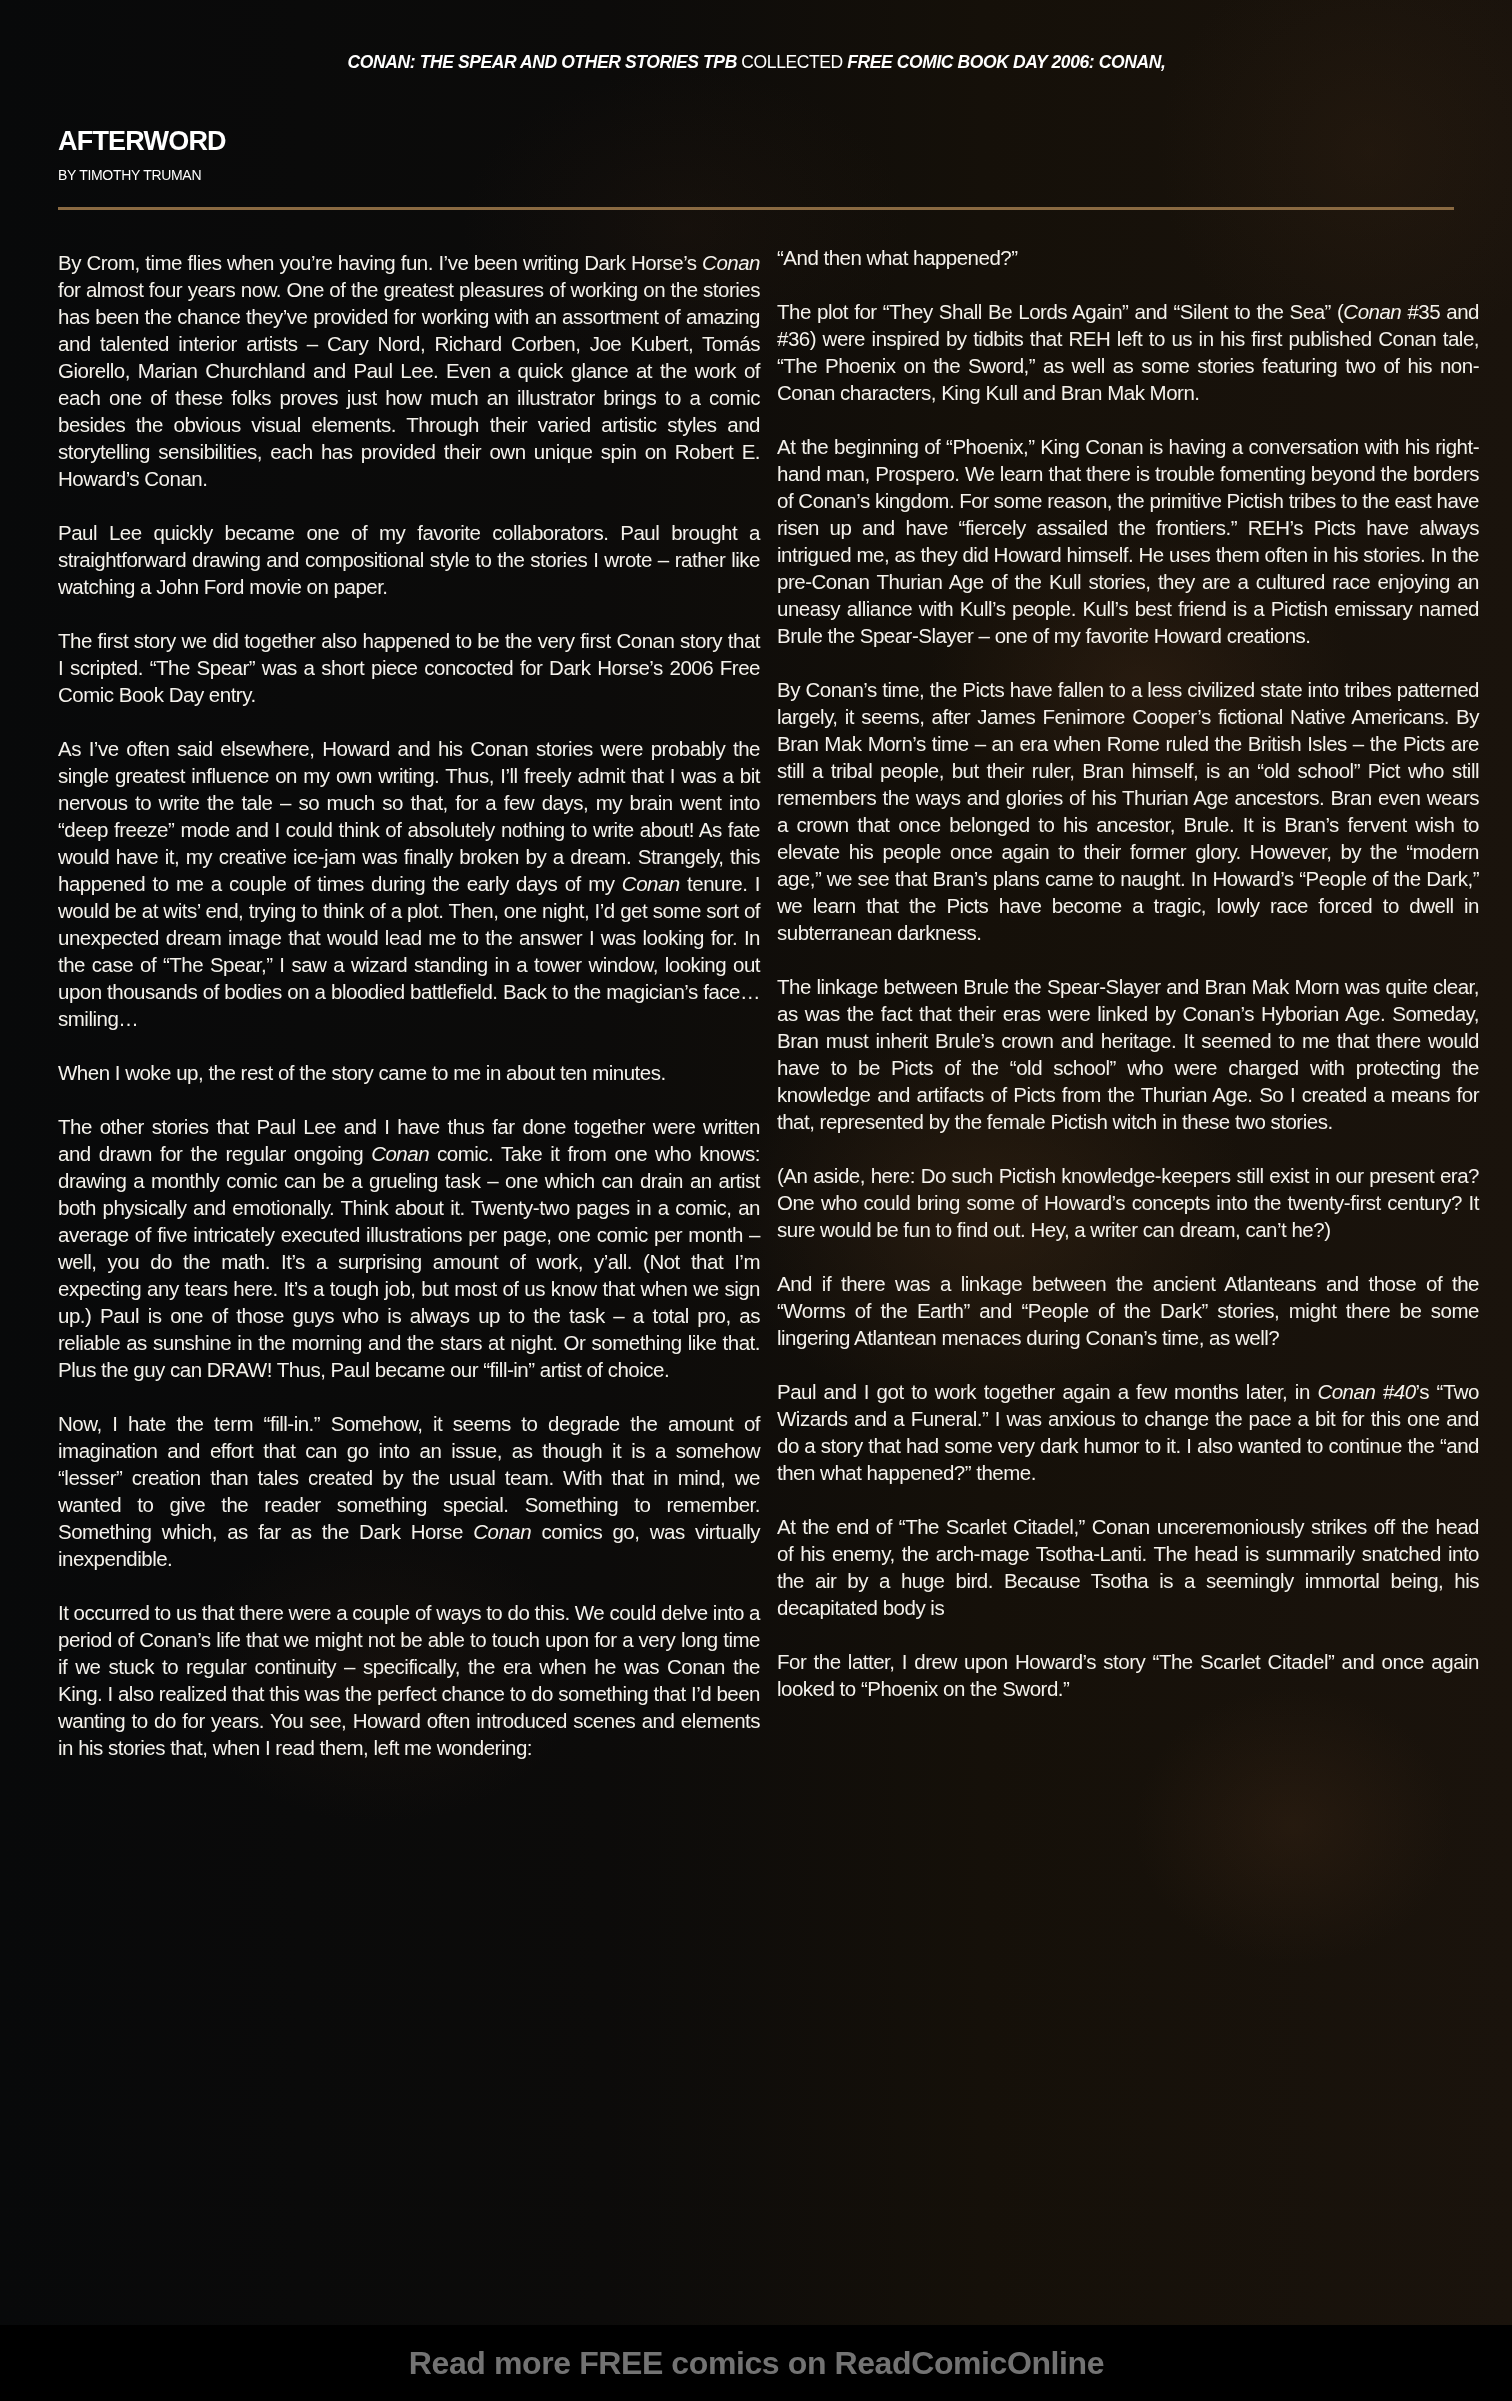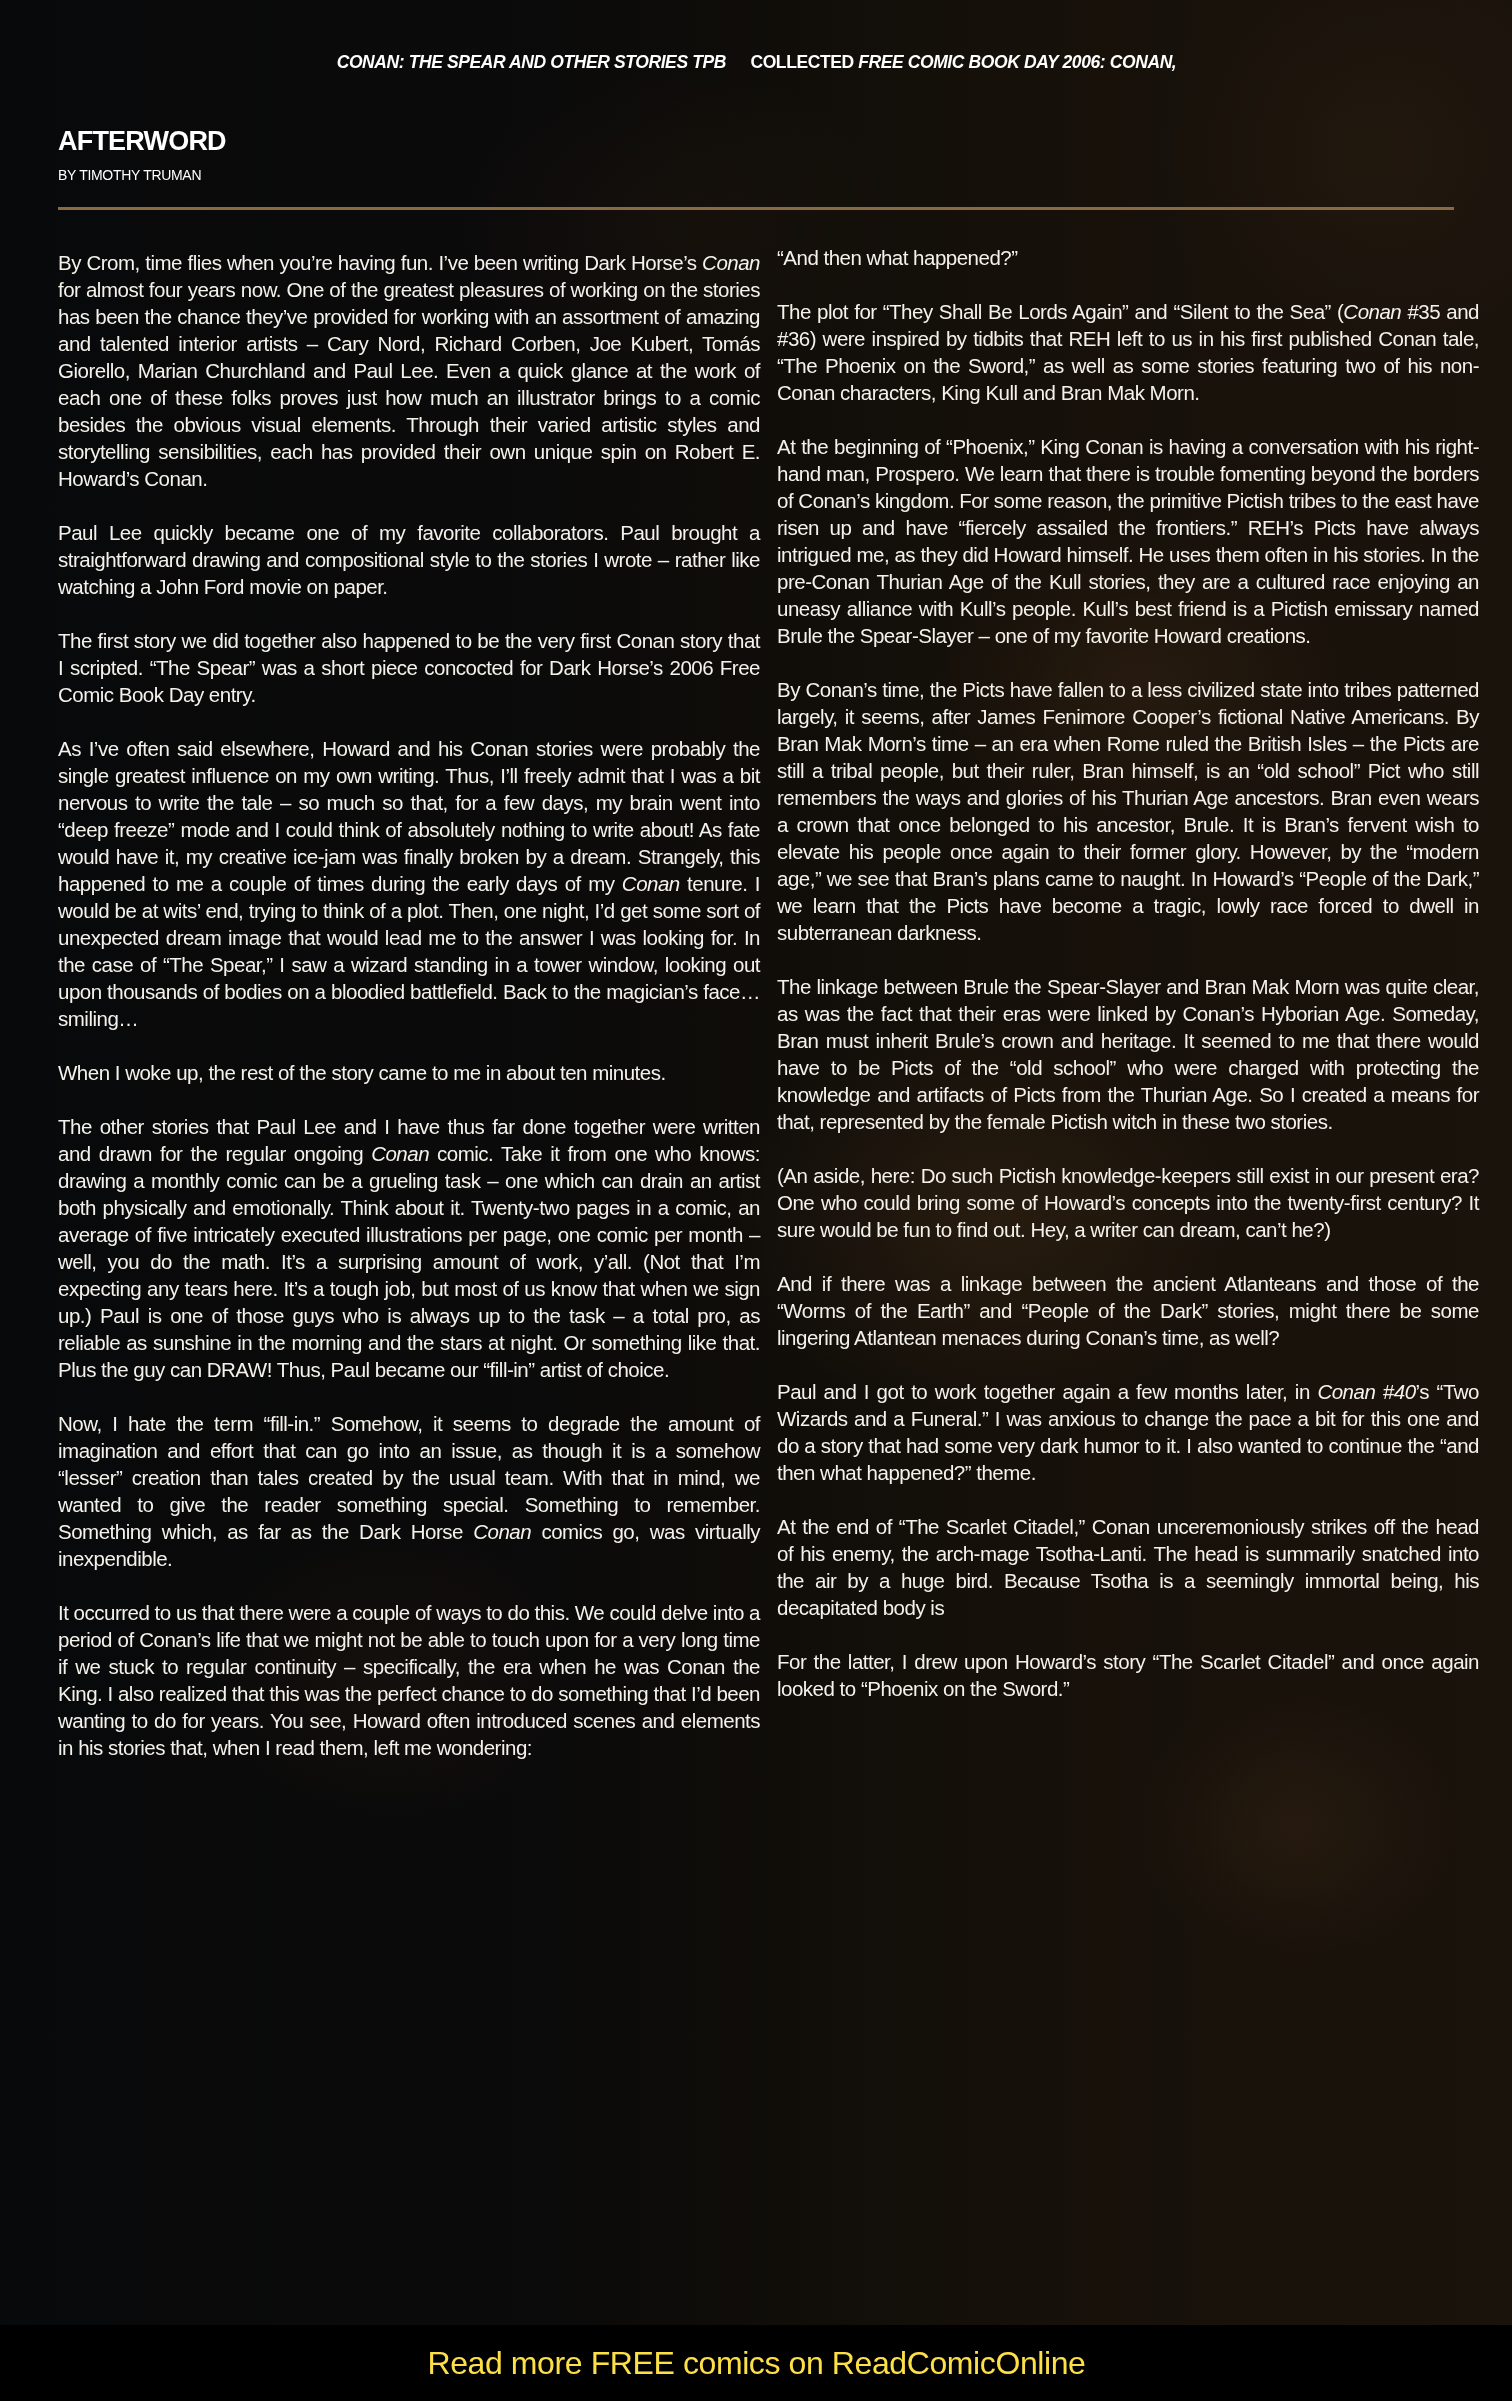--- a/index.html
+++ b/index.html
@@ -33,21 +33,21 @@
     width: 1513px;
     text-align: center;
     font-family: "Liberation Sans Narrow", "Liberation Sans", sans-serif;
     font-size: 17.5px;
     line-height: 27px;
     font-weight: bold;
     color: #ffffff;
     letter-spacing: -0.4px;
   }
   .credit .it { font-style: italic; font-weight: bold; text-align: center; }
-  .credit .rg { font-style: normal; font-weight: bold; padding-left: 20px; }
+  .credit .rg { font-style: normal; font-weight: normal; }
   .title {
     position: absolute;
     left: 58px;
     top: 126px;
     font-size: 27px;
     font-weight: bold;
     letter-spacing: -0.8px;
     color: #ffffff;
     margin: 0;
   }
@@ -90,23 +90,23 @@
     top: 2325px;
     width: 1513px;
     height: 77px;
     background: #000000;
     display: flex;
     align-items: center;
     justify-content: center;
   }
   .footer-text {
     font-family: "Liberation Sans", sans-serif;
-    font-weight: normal;
+    font-weight: bold;
     font-size: 32px;
-    color: #fde047;
+    color: #737373;
     letter-spacing: -0.4px;
   }
 </style>
 </head>
 <body>
 
 <div class="page">
 
   <div class="credit">
     <div><span class="it">CONAN: THE SPEAR AND OTHER STORIES TPB</span><span class="rg"> COLLECTED </span><span class="it">FREE COMIC BOOK DAY 2006: CONAN,</span></div>

